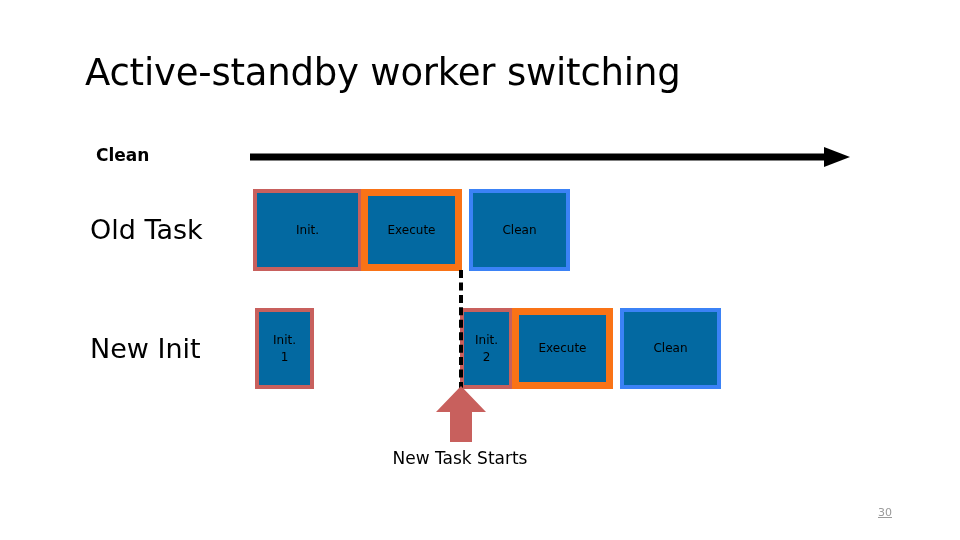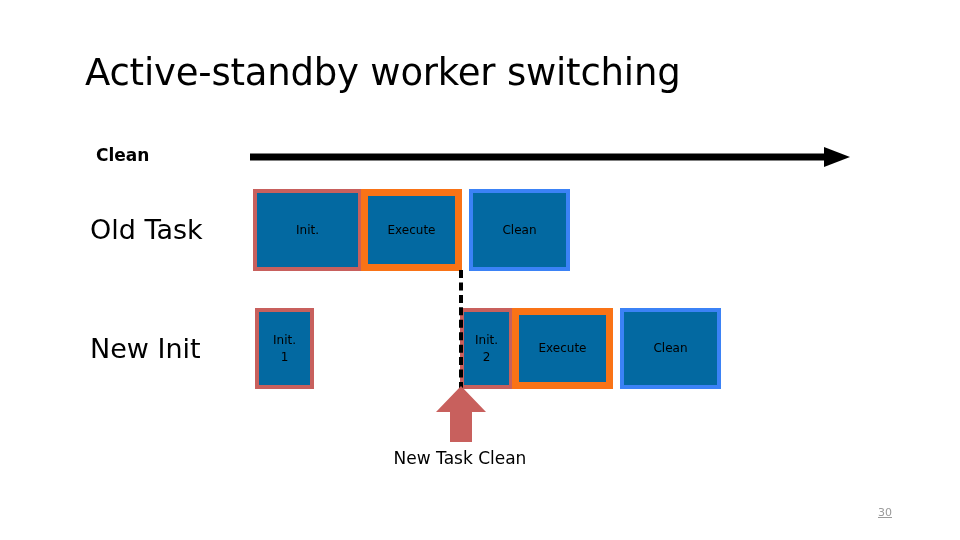--- a/index.html
+++ b/index.html
@@ -180,15 +180,15 @@
 <div id="switch-dashed-line"></div>
 
 <div id="switch-up-arrow">
   <svg width="50" height="56" viewBox="0 0 50 56" aria-hidden="true">
     <g>
       <polygon points="25,0 50,26 36,26 36,56 14,56 14,26 0,26" fill="#C8605D"></polygon>
     </g>
   </svg>
 </div>
 
-<div id="switch-caption">New Task Clean</div>
+<div id="switch-caption">New Task Starts</div>
 
 <div id="page-number">30</div>
 
 </body></html>

